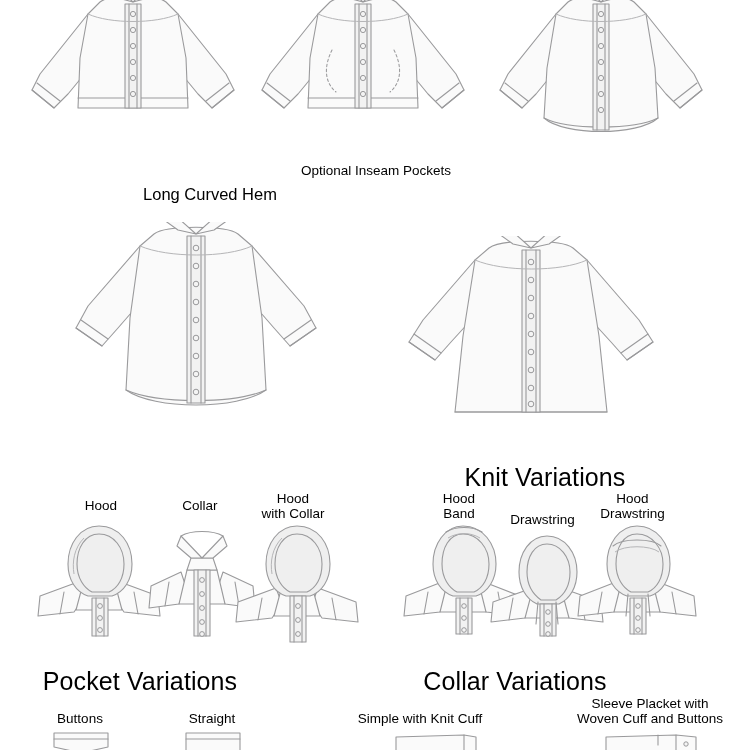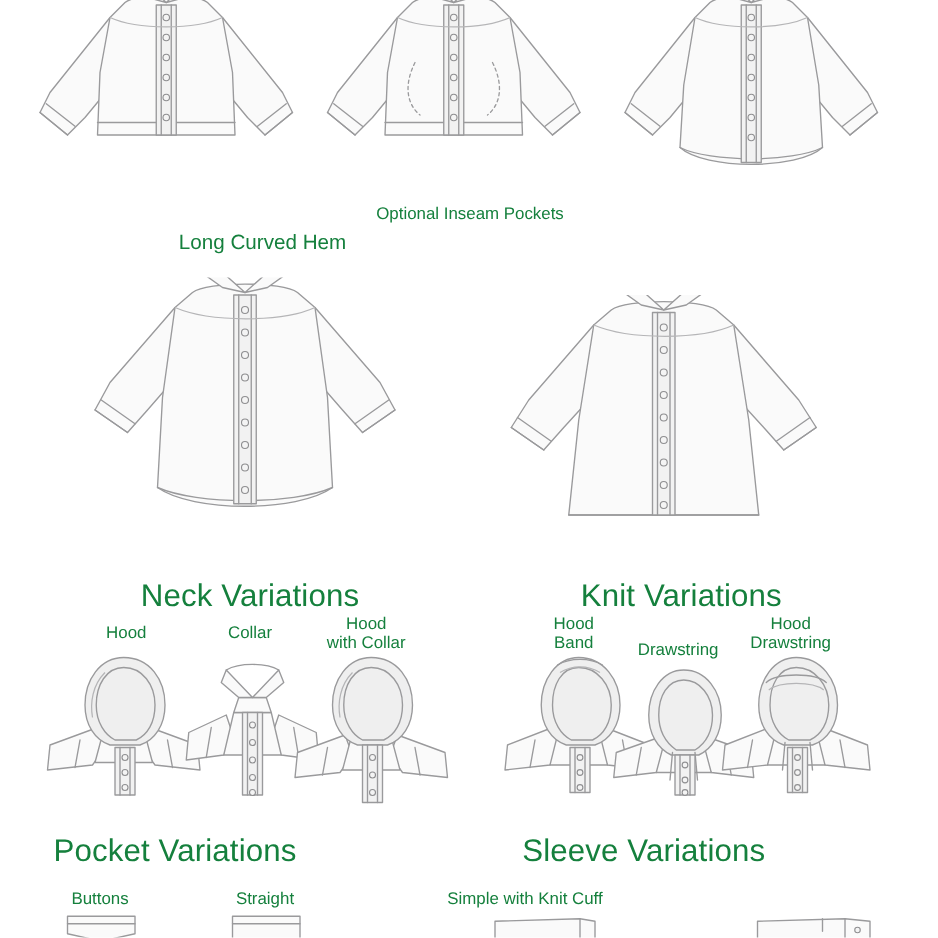--- a/index.html
+++ b/index.html
@@ -15,21 +15,21 @@
     font-family: "Liberation Sans", sans-serif;
     color: #58585a;
   }
   .sheet {
     position: absolute;
     inset: 0;
   }
   .label {
     position: absolute;
     text-align: center;
-    color: #15803d;
+    color: #000000;
     line-height: 1.12;
     white-space: pre-line;
   }
   .section-title {
     font-size: 25px;
     letter-spacing: 0.1px;
   }
   .item-title {
     font-size: 16.5px;
   }
@@ -235,21 +235,20 @@
       <circle class="btn" cx="156" cy="80" r="2.8"></circle>
       <circle class="btn" cx="156" cy="98" r="2.8"></circle>
       <circle class="btn" cx="156" cy="116" r="2.8"></circle>
       <circle class="btn" cx="156" cy="134" r="2.8"></circle>
       <circle class="btn" cx="156" cy="152" r="2.8"></circle>
       <circle class="btn" cx="156" cy="168" r="2.8"></circle>
       <path class="ln-l" d="M100,24 C128,36 186,36 212,24"></path>
     </svg>
   </div>
 
-  <div class="label section-title" style="left:60px; top:463px; width:280px;">Neck Variations</div>
 
   <div class="label small-title" style="left:56px; top:498px; width:90px;">Hood</div>
   <div class="label small-title" style="left:155px; top:498px; width:90px;">Collar</div>
   <div class="label small-title" style="left:247px; top:491px; width:92px;">Hood
 with Collar</div>
 
   <div class="fig" style="left:30px; top:518px;">
     <svg width="150" height="125" viewBox="0 0 150 125">
 
       <path class="body-fill" d="M48,64 L10,78 L8,98 L44,94 L54,80 Z"></path>
@@ -390,22 +389,24 @@
     </svg>
   </div>
 
   <div class="fig" style="left:182px; top:731px;">
     <svg width="62" height="22" viewBox="0 0 62 22">
       <path class="body-fill" d="M4,2 L58,2 L58,20 L4,20 Z"></path>
       <path class="ln" d="M4,8 L58,8"></path>
     </svg>
   </div>
 
-  <div class="label section-title" style="left:375px; top:667px; width:280px;">Sleeve Variations</div>
+  <div class="label section-title" style="left:375px; top:667px; width:280px;">Collar Variations</div>
   <div class="label small-title" style="left:345px; top:711px; width:150px;">Simple with Knit Cuff</div>
+  <div class="label small-title" style="left:560px; top:696px; width:180px;">Sleeve Placket with
+Woven Cuff and Buttons</div>
 
   <div class="fig" style="left:390px; top:733px;">
     <svg width="100" height="20" viewBox="0 0 100 20">
       <path class="body-fill" d="M6,4 L74,2 L86,4 L86,18 L74,20 L6,18 Z"></path>
       <path class="ln" d="M74,2 L74,20"></path>
     </svg>
   </div>
 
   <div class="fig" style="left:600px; top:733px;">
     <svg width="110" height="20" viewBox="0 0 110 20">

